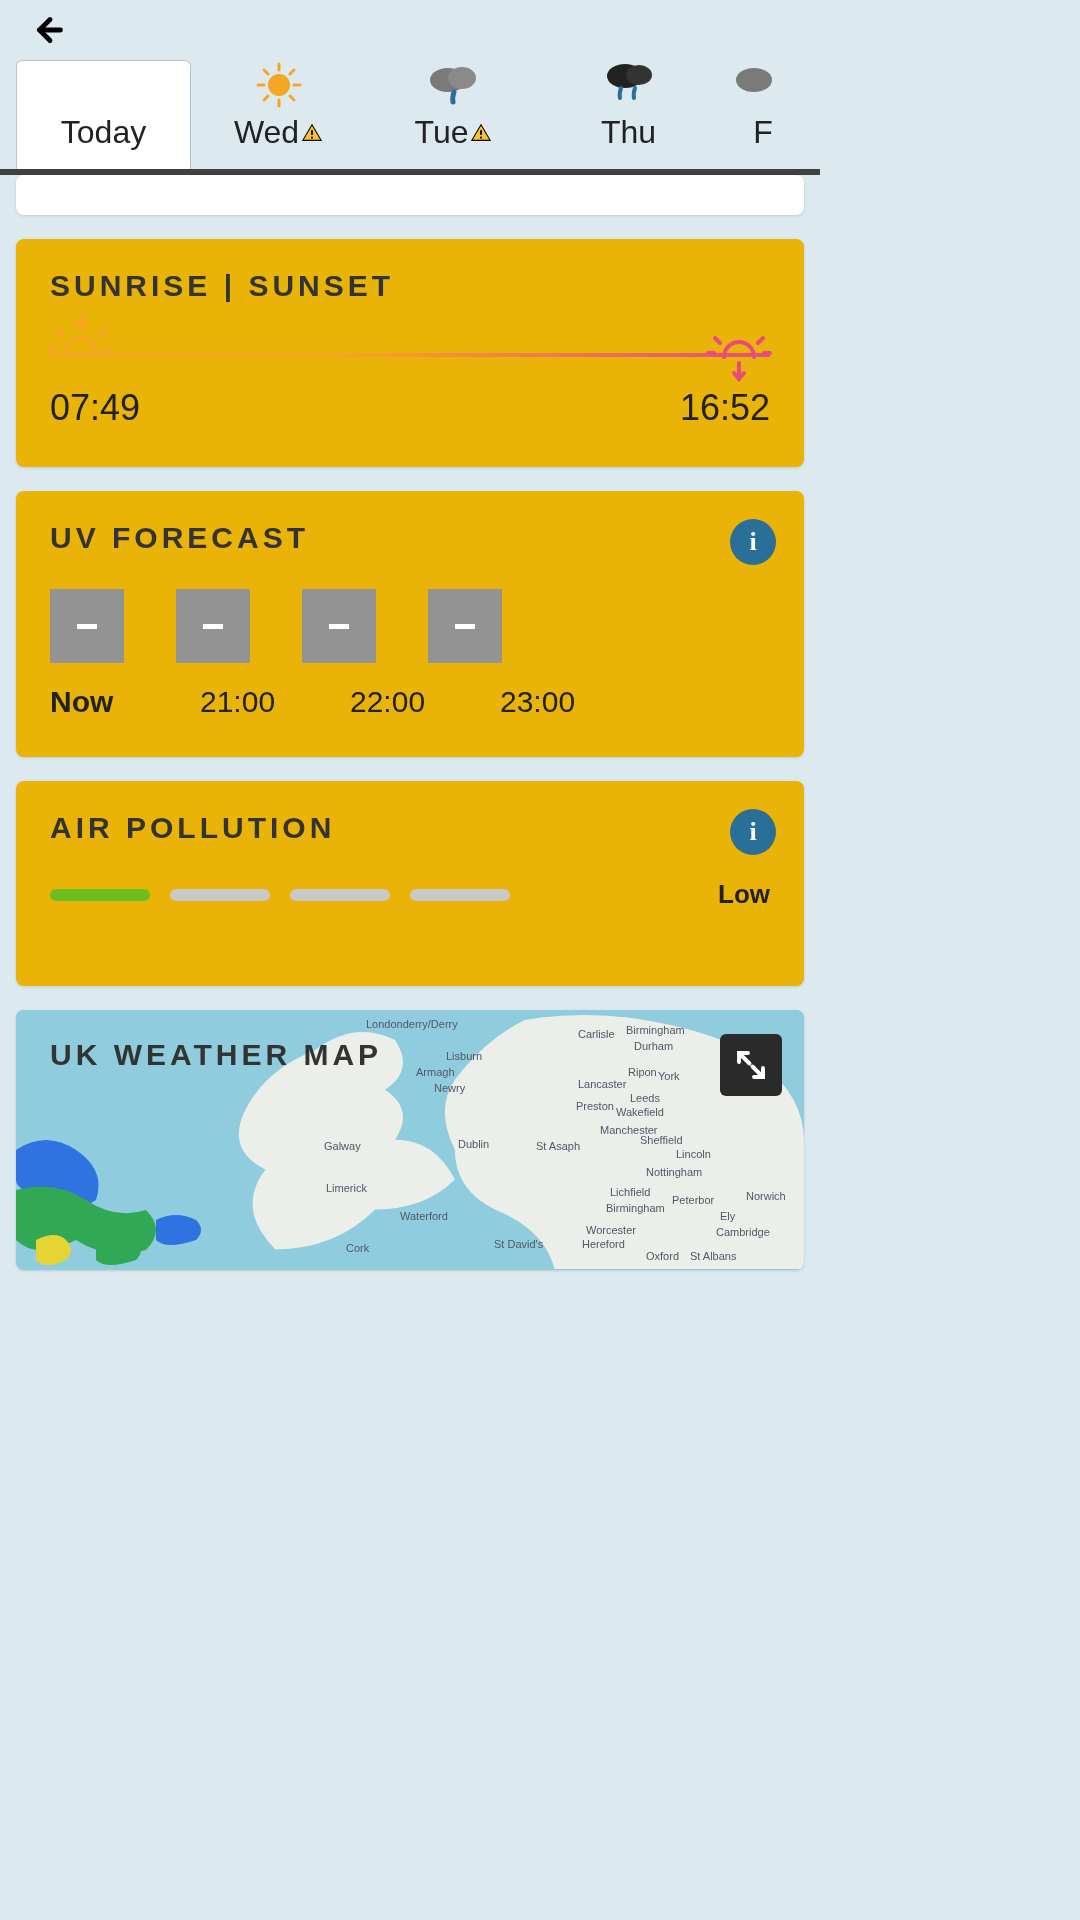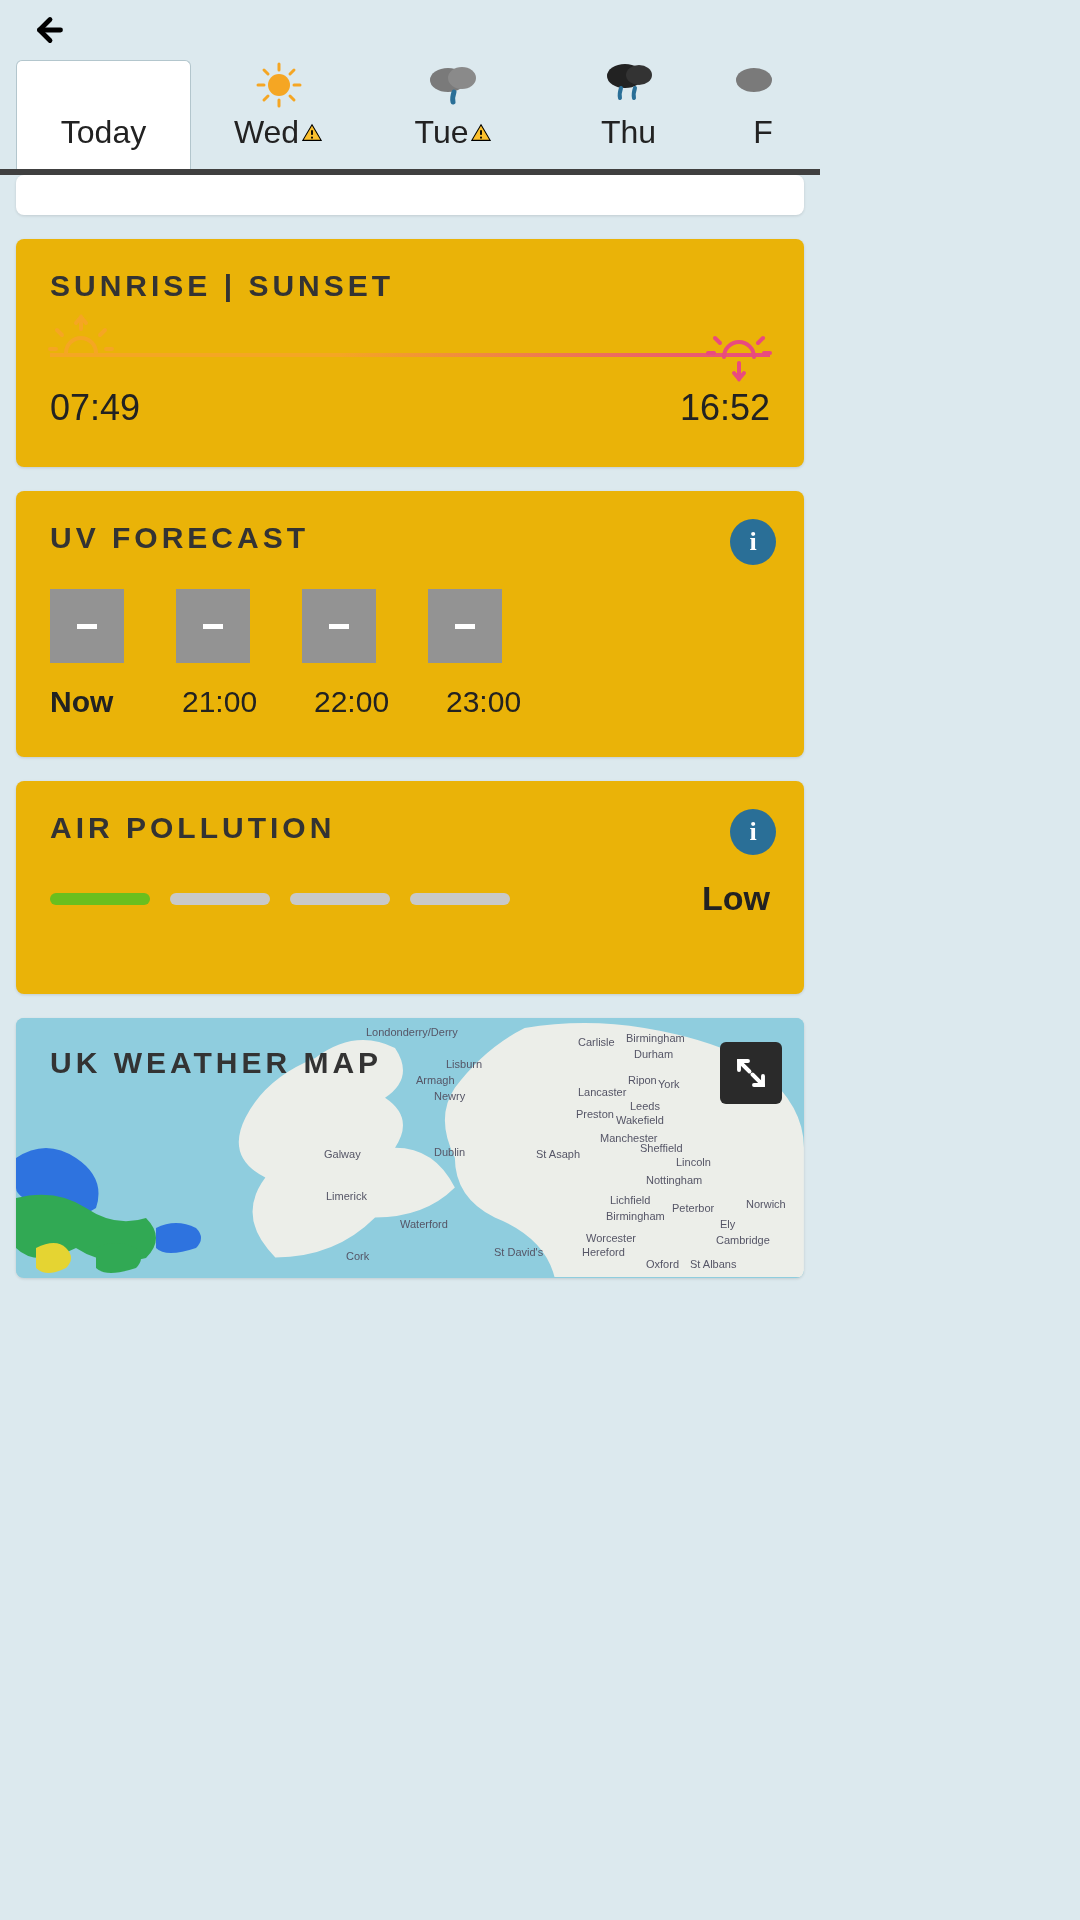--- a/index.html
+++ b/index.html
@@ -15,28 +15,28 @@
 .spacer-card{margin:0 16px 24px;background:#fff;border-radius:8px;height:40px;box-shadow:0 1px 3px rgba(0,0,0,.12)}
 .card{margin:0 16px 24px;background:#eab308;border-radius:8px;padding:30px 34px 38px;box-shadow:0 1px 3px rgba(0,0,0,.12);position:relative}
 .card-title{font-size:30px;font-weight:700;letter-spacing:4px;color:#333;margin-bottom:34px}
 .sun-line{height:4px;background:linear-gradient(90deg,#f5a623 0%,#f5a623 40%,#e94b7f 100%);position:relative;margin:50px 0 30px}
 .sun-rise-icon{position:absolute;left:-4px;bottom:0}
 .sun-set-icon{position:absolute;right:-4px;top:-18px}
 .sun-times{display:flex;justify-content:space-between;font-size:36px;color:#222}
 .uv-row{display:flex;gap:52px;margin-bottom:22px}
 .uv-box{width:74px;height:74px;background:#939393;display:flex;align-items:center;justify-content:center}
 .uv-dash{width:20px;height:5px;background:#fff}
-.uv-times{display:flex;gap:40px}
+.uv-times{display:flex;gap:58px}
 .uv-time{font-size:30px;color:#222;width:92px}
 .uv-time.bold{font-weight:700}
 .info-btn{position:absolute;right:28px;top:28px;width:46px;height:46px;border-radius:50%;background:#2a6f97;color:#fff;display:flex;align-items:center;justify-content:center;font-size:26px;font-weight:700;font-family:Georgia,serif;cursor:pointer}
 .air-bars{display:flex;gap:20px;align-items:center}
 .air-bar{width:100px;height:12px;border-radius:6px;background:#c9c9c9}
 .air-bar.on{background:#6abf1e}
-.air-label{margin-left:auto;font-size:34px;font-weight:600;color:#222}
+.air-label{margin-left:auto;font-size:26px;font-weight:600;color:#222}
 .map-card{margin:0 16px;height:260px;background:#8fcdde;border-radius:8px;position:relative;overflow:hidden;box-shadow:0 1px 3px rgba(0,0,0,.12)}
 .map-title{position:absolute;left:34px;top:28px;font-size:30px;font-weight:700;letter-spacing:4px;color:#333;z-index:3}
 .expand{position:absolute;right:22px;top:24px;width:62px;height:62px;background:#2a2a2a;border-radius:6px;display:flex;align-items:center;justify-content:center;z-index:3;cursor:pointer}
 .map-land{position:absolute;inset:0;z-index:1}
 .map-labels{position:absolute;inset:0;z-index:2;font-size:11px;color:#556}
 .ml{position:absolute;white-space:nowrap}
 .radar{position:absolute;left:0;bottom:0;width:260px;height:200px;z-index:2}
 </style>
 </head>
 <body>
@@ -214,21 +214,21 @@
   </svg>
   <div class="map-labels">
     <span class="ml" style="left:350px;top:8px">Londonderry/Derry</span>
     <span class="ml" style="left:430px;top:40px">Lisburn</span>
     <span class="ml" style="left:400px;top:56px">Armagh</span>
     <span class="ml" style="left:418px;top:72px">Newry</span>
     <span class="ml" style="left:308px;top:130px">Galway</span>
     <span class="ml" style="left:310px;top:172px">Limerick</span>
     <span class="ml" style="left:384px;top:200px">Waterford</span>
     <span class="ml" style="left:330px;top:232px">Cork</span>
-    <span class="ml" style="left:418px;top:128px">Dublin</span>
+    <span class="ml" style="left:442px;top:128px">Dublin</span>
     <span class="ml" style="left:562px;top:18px">Carlisle</span>
     <span class="ml" style="left:610px;top:14px">Birmingham</span>
     <span class="ml" style="left:618px;top:30px">Durham</span>
     <span class="ml" style="left:612px;top:56px">Ripon</span>
     <span class="ml" style="left:642px;top:60px">York</span>
     <span class="ml" style="left:562px;top:68px">Lancaster</span>
     <span class="ml" style="left:560px;top:90px">Preston</span>
     <span class="ml" style="left:614px;top:82px">Leeds</span>
     <span class="ml" style="left:600px;top:96px">Wakefield</span>
     <span class="ml" style="left:584px;top:114px">Manchester</span>

